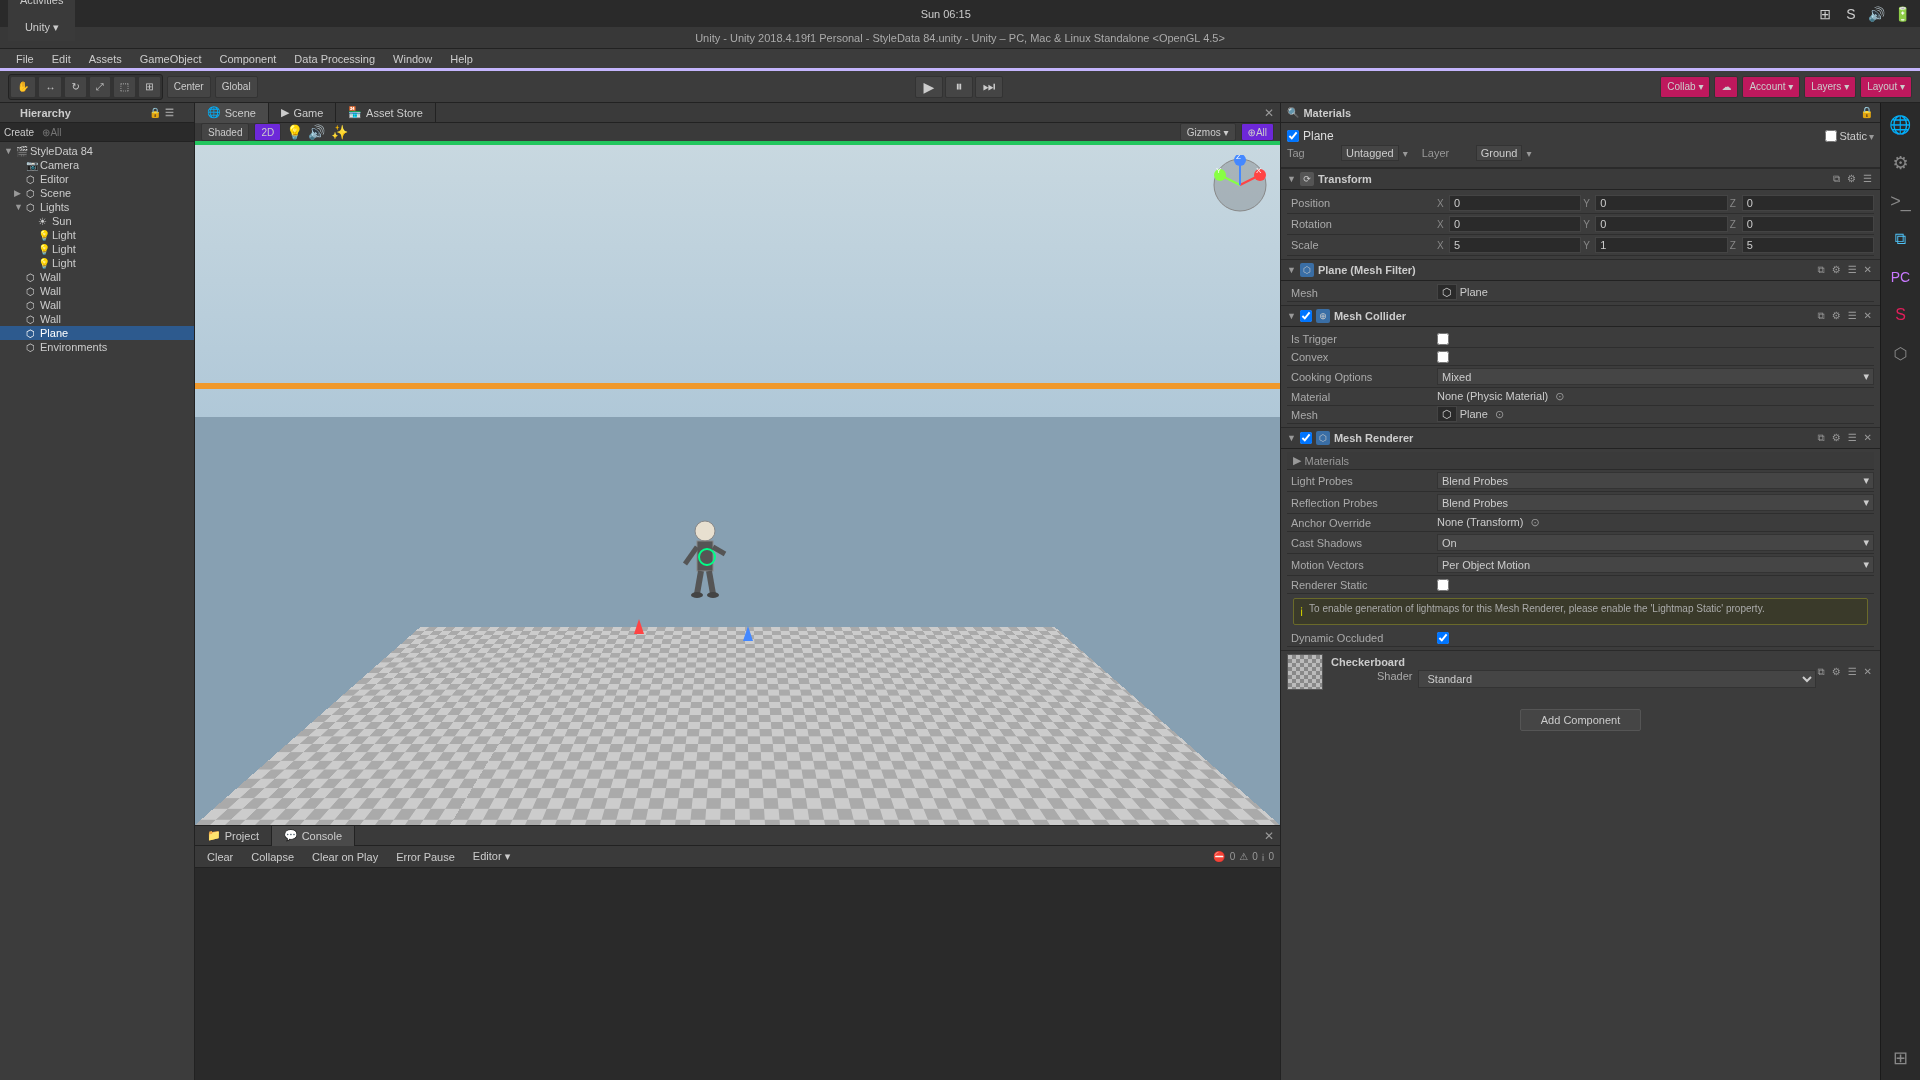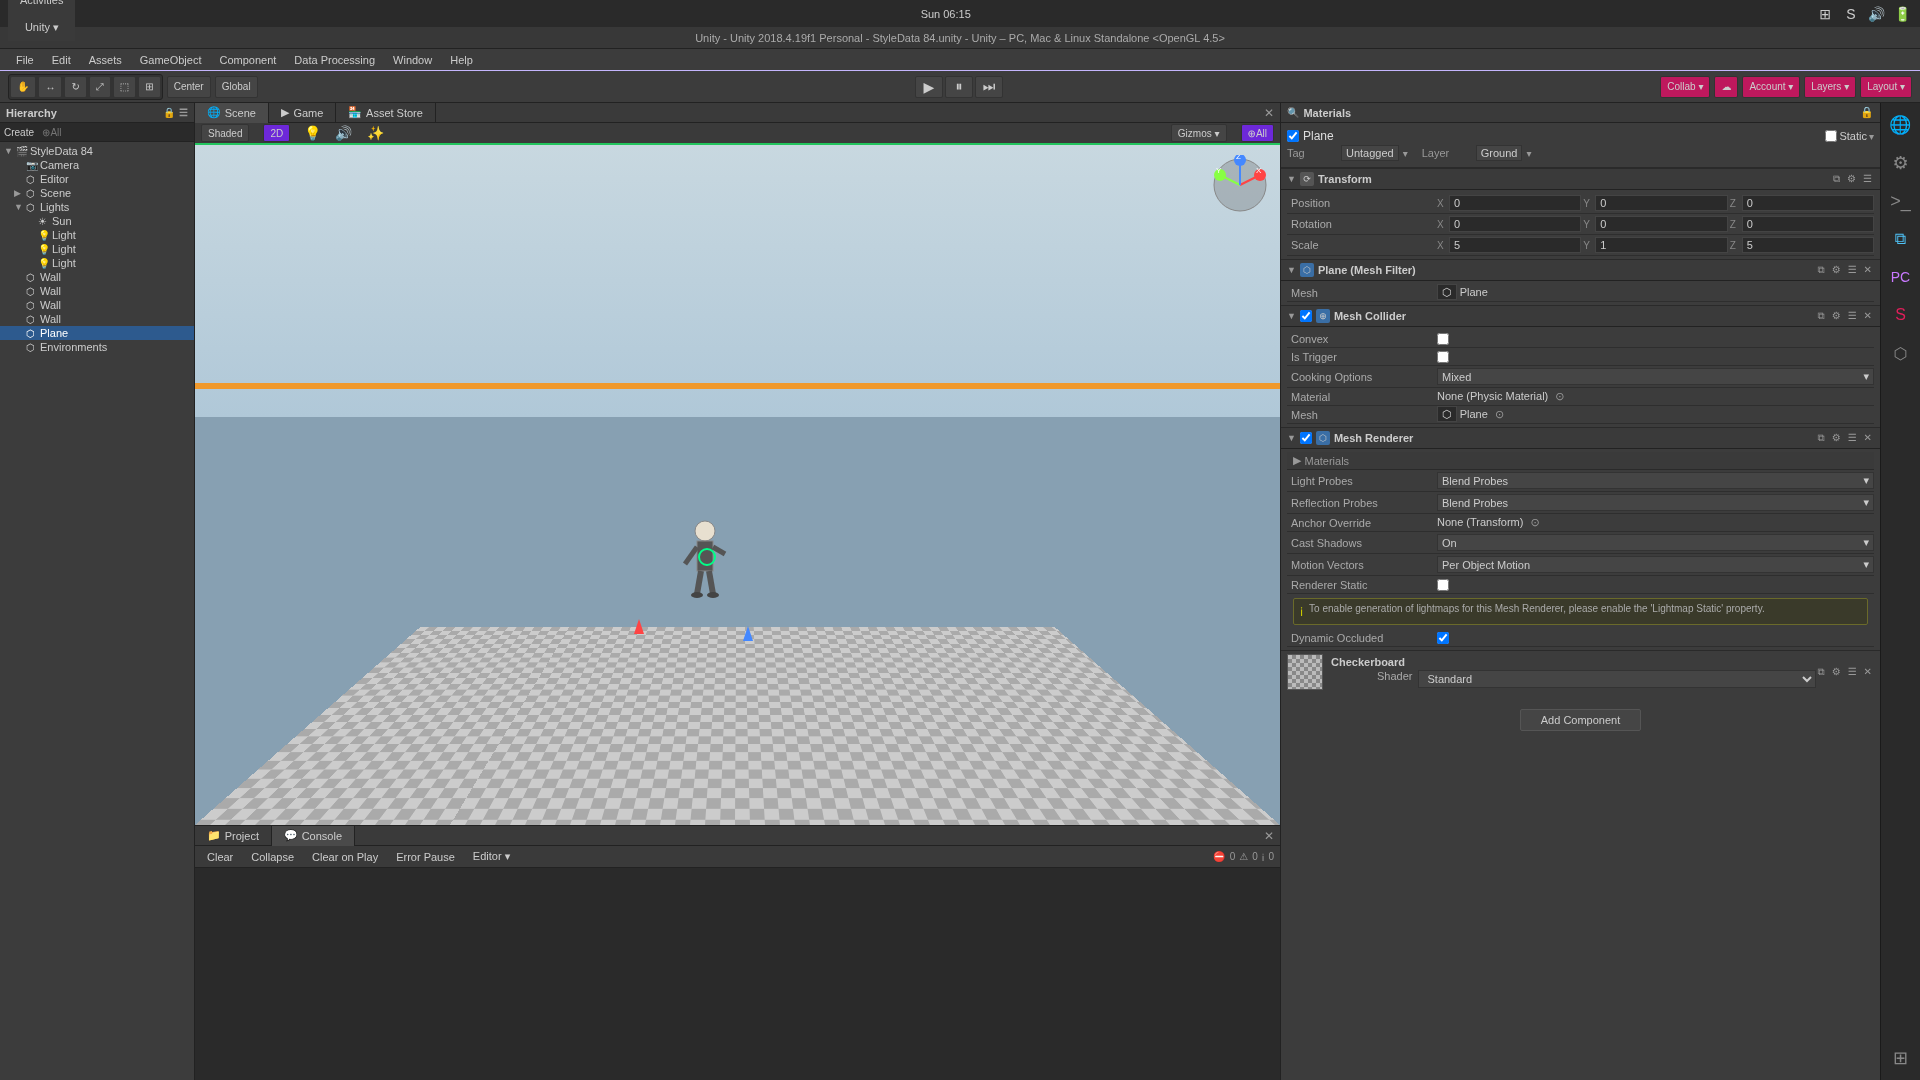--- a/index.html
+++ b/index.html
@@ -10,55 +10,55 @@
     #os-bar-left { display: flex; gap: 0; flex-direction: column; }
     .os-btn { background: #3a3a3a; border: none; color: #ccc; font-size: 11px; padding: 2px 12px; cursor: pointer; height: 27px; }
     #os-bar-center { color: #ccc; font-size: 11px; }
     #os-bar-right { display: flex; gap: 8px; align-items: center; }
     .os-icon { width: 18px; height: 18px; display: inline-flex; align-items: center; justify-content: center; color: #ccc; font-size: 14px; }
 
     
     #title-bar { background: #383838; height: 22px; display: flex; align-items: center; justify-content: center; font-size: 11px; color: #aaa; border-bottom: 1px solid #222; }
 
     
-    #menu-bar { background: #3c3c3c; height: 22px; display: flex; align-items: center; padding: 0 8px; gap: 2px; border-bottom: 1px solid #c4b5fd; }
+    #menu-bar { background: #3c3c3c; height: 22px; display: flex; align-items: center; padding: 0 8px; gap: 2px; border-bottom: 3px solid #c4b5fd; }
     .menu-item { color: #ccc; font-size: 11px; padding: 2px 8px; cursor: pointer; }
 
     
     #toolbar { background: #3c3c3c; height: 32px; display: flex; align-items: center; padding: 0 8px; gap: 4px; border-bottom: 1px solid #222; }
     .toolbar-group { display: flex; align-items: center; gap: 2px; background: #333; border: 1px solid #222; border-radius: 3px; padding: 1px; }
     .tb-btn { background: #454545; border: 1px solid #333; color: #ccc; font-size: 10px; padding: 2px 6px; cursor: pointer; border-radius: 2px; height: 22px; display: inline-flex; align-items: center; }
     #toolbar-center { flex: 1; display: flex; justify-content: center; gap: 2px; }
     .play-btn { background: #454545; border: 1px solid #333; color: #ccc; font-size: 14px; width: 28px; height: 22px; display: inline-flex; align-items: center; justify-content: center; cursor: pointer; border-radius: 2px; }
     #toolbar-right { display: flex; align-items: center; gap: 4px; }
     .toolbar-dropdown { background: #be185d; border: 1px solid #333; color: #ccc; font-size: 10px; padding: 2px 6px; cursor: pointer; border-radius: 2px; height: 22px; display: inline-flex; align-items: center; gap: 4px; }
 
     
     #main { display: flex; height: calc(1080px - 27px - 22px - 22px - 32px); }
 
     
     #hierarchy-panel { width: 195px; background: #3c3c3c; border-right: 1px solid #222; display: flex; flex-direction: column; }
-    .panel-header { background: #3a3a3a; height: 20px; display: flex; align-items: center; padding: 0 6px; gap: 6px; border-bottom: 1px solid #222; font-size: 11px; font-weight: bold; color: #ccc; }
+    .panel-header { background: #3a3a3a; height: 20px; display: flex; align-items: center; padding: 0 20px; gap: 6px; border-bottom: 1px solid #222; font-size: 11px; font-weight: bold; color: #ccc; }
     .panel-header-icons { margin-left: auto; display: flex; gap: 3px; }
     .ph-icon { color: #999; font-size: 10px; cursor: pointer; }
     .search-bar { height: 18px; background: #2a2a2a; border: none; border-bottom: 1px solid #222; padding: 0 4px; color: #ccc; font-size: 10px; width: 100%; outline: none; }
     #hierarchy-tree { flex: 1; overflow-y: auto; padding: 2px 0; }
     .tree-item { padding: 1px 4px; cursor: pointer; display: flex; align-items: center; gap: 2px; font-size: 11px; color: #ccc; white-space: nowrap; }
     .tree-item.selected { background: #2d5a8e; color: white; }
     .tree-arrow { width: 10px; display: inline-block; color: #999; font-size: 9px; }
     .tree-icon { width: 12px; display: inline-block; font-size: 10px; }
     .indent-1 { padding-left: 14px; }
     .indent-2 { padding-left: 26px; }
 
     
     #center-panel { flex: 1; display: flex; flex-direction: column; }
     #view-tabs { background: #3a3a3a; height: 20px; display: flex; align-items: center; border-bottom: 1px solid #222; }
     .view-tab { padding: 2px 12px; font-size: 11px; color: #ccc; cursor: pointer; border-right: 1px solid #222; height: 20px; display: flex; align-items: center; gap: 4px; }
     .view-tab.active { background: #4a4a4a; }
-    #scene-toolbar { background: #3a3a3a; height: 22px; display: flex; align-items: center; padding: 0 6px; gap: 14px; border-bottom: 2px solid #22c55e; }
+    #scene-toolbar { background: #3a3a3a; height: 22px; display: flex; align-items: center; padding: 0 6px; gap: 5px; border-bottom: 4px solid #22c55e; }
     .scene-tb-btn { background: #6d28d9; border: 1px solid #333; color: #ccc; font-size: 10px; padding: 1px 6px; cursor: pointer; border-radius: 2px; height: 18px; display: inline-flex; align-items: center; }
     .scene-dropdown { background: #454545; border: 1px solid #333; color: #ccc; font-size: 10px; padding: 1px 6px; cursor: pointer; border-radius: 2px; height: 18px; display: inline-flex; align-items: center; gap: 3px; }
     #scene-view { flex: 1; background: #87a0b2; position: relative; overflow: hidden; }
     
     
     .checker-floor { position: absolute; bottom: 0; left: 0; right: 0; height: 65%; background: 
       repeating-conic-gradient(#aaa 0% 25%, #ccc 0% 50%) 0 0 / 30px 30px; 
       transform: perspective(400px) rotateX(40deg); transform-origin: bottom center; }
     .sky-bg { position: absolute; top: 0; left: 0; right: 0; height: 40%; background: linear-gradient(180deg, #c8d8e0 0%, #b0c8d8 100%); }
     .orange-horizon { position: absolute; top: 35%; left: 0; right: 0; height: 6px; background: #ff8c00; border-radius: 0; opacity: 0.8; }
@@ -543,25 +543,25 @@
       <span class="comp-title">Mesh Collider</span>
       <div class="comp-actions">
         <span class="comp-action-btn">⧉</span>
         <span class="comp-action-btn">⚙</span>
         <span class="comp-action-btn">☰</span>
         <span class="comp-action-btn">✕</span>
       </div>
     </div>
     <div class="component-body">
       <div class="prop-row">
+        <span class="prop-label">Is Trigger</span>
+        <input type="checkbox" class="insp-checkbox" style="">
+      </div>
+      <div class="prop-row">
         <span class="prop-label">Convex</span>
-        <input type="checkbox" class="insp-checkbox" style="">
-      </div>
-      <div class="prop-row">
-        <span class="prop-label">Is Trigger</span>
         <input type="checkbox" class="insp-checkbox" style="">
       </div>
       <div class="prop-row">
         <span class="prop-label">Cooking Options</span>
         <div class="prop-dropdown">
           <span>Mixed</span>
           <span>▾</span>
         </div>
       </div>
       <div class="prop-row">

